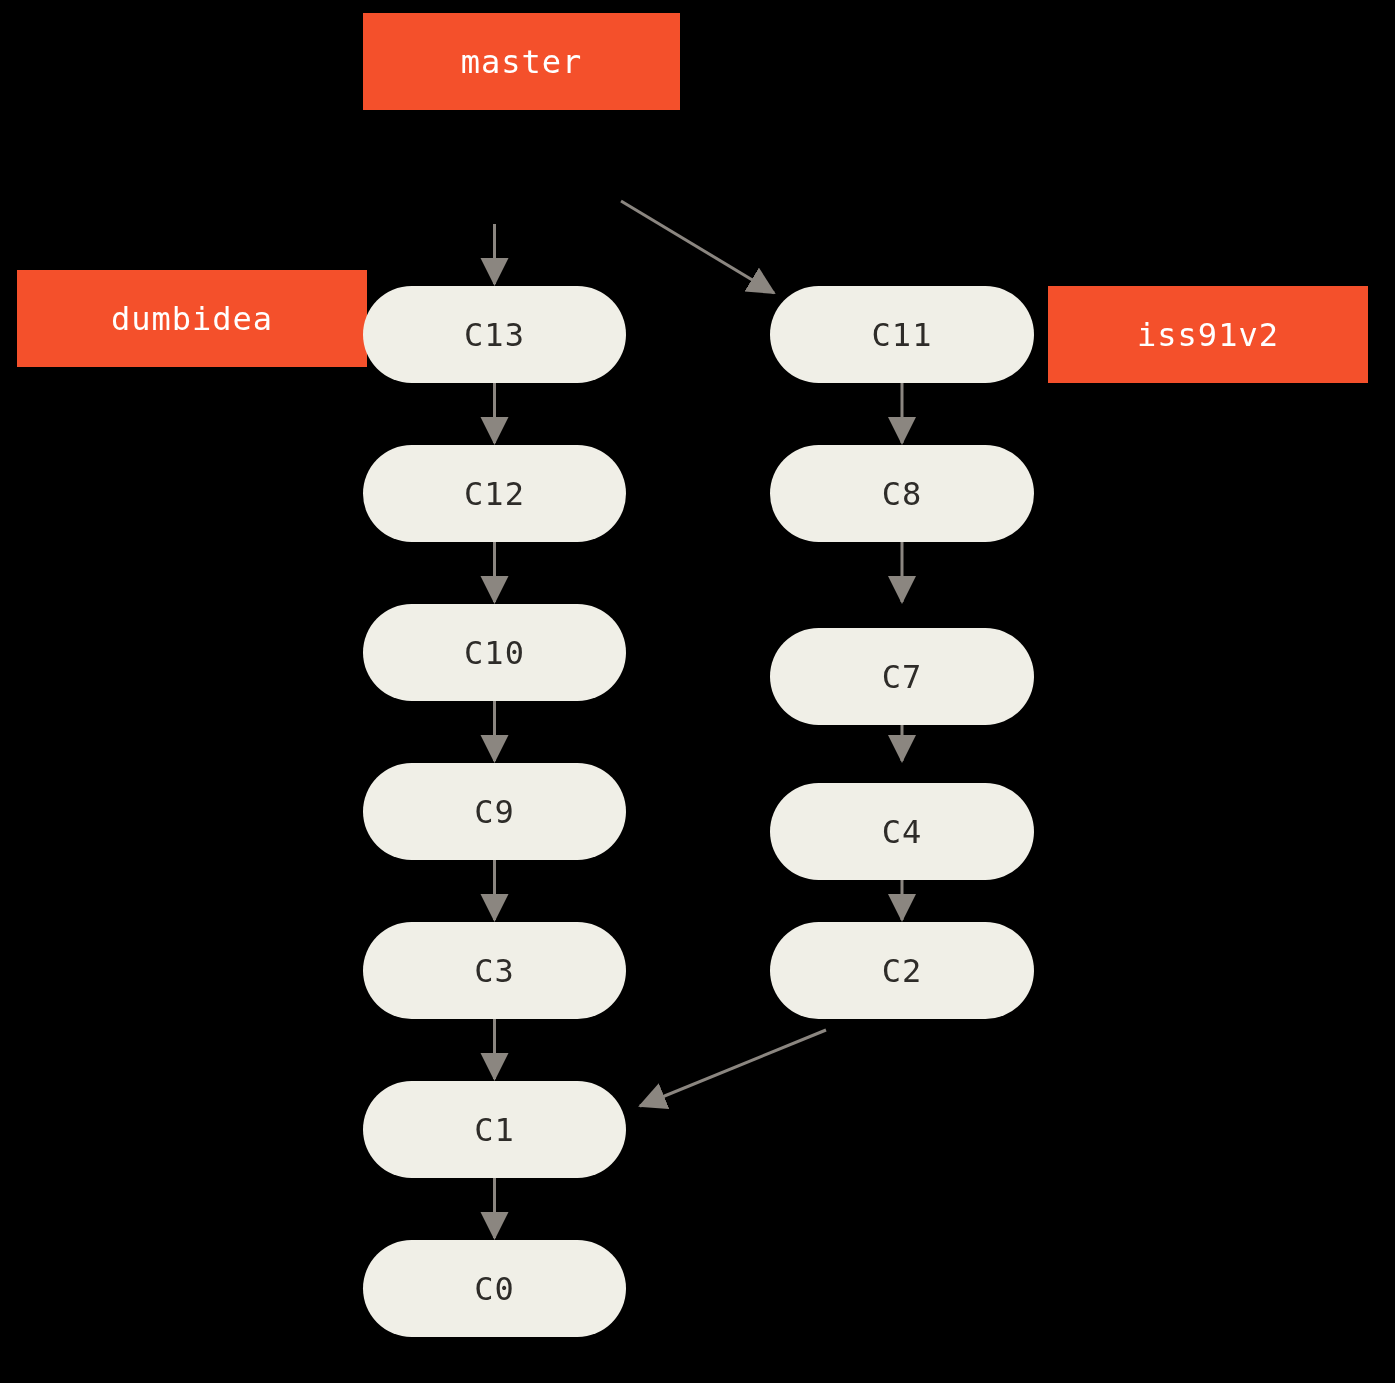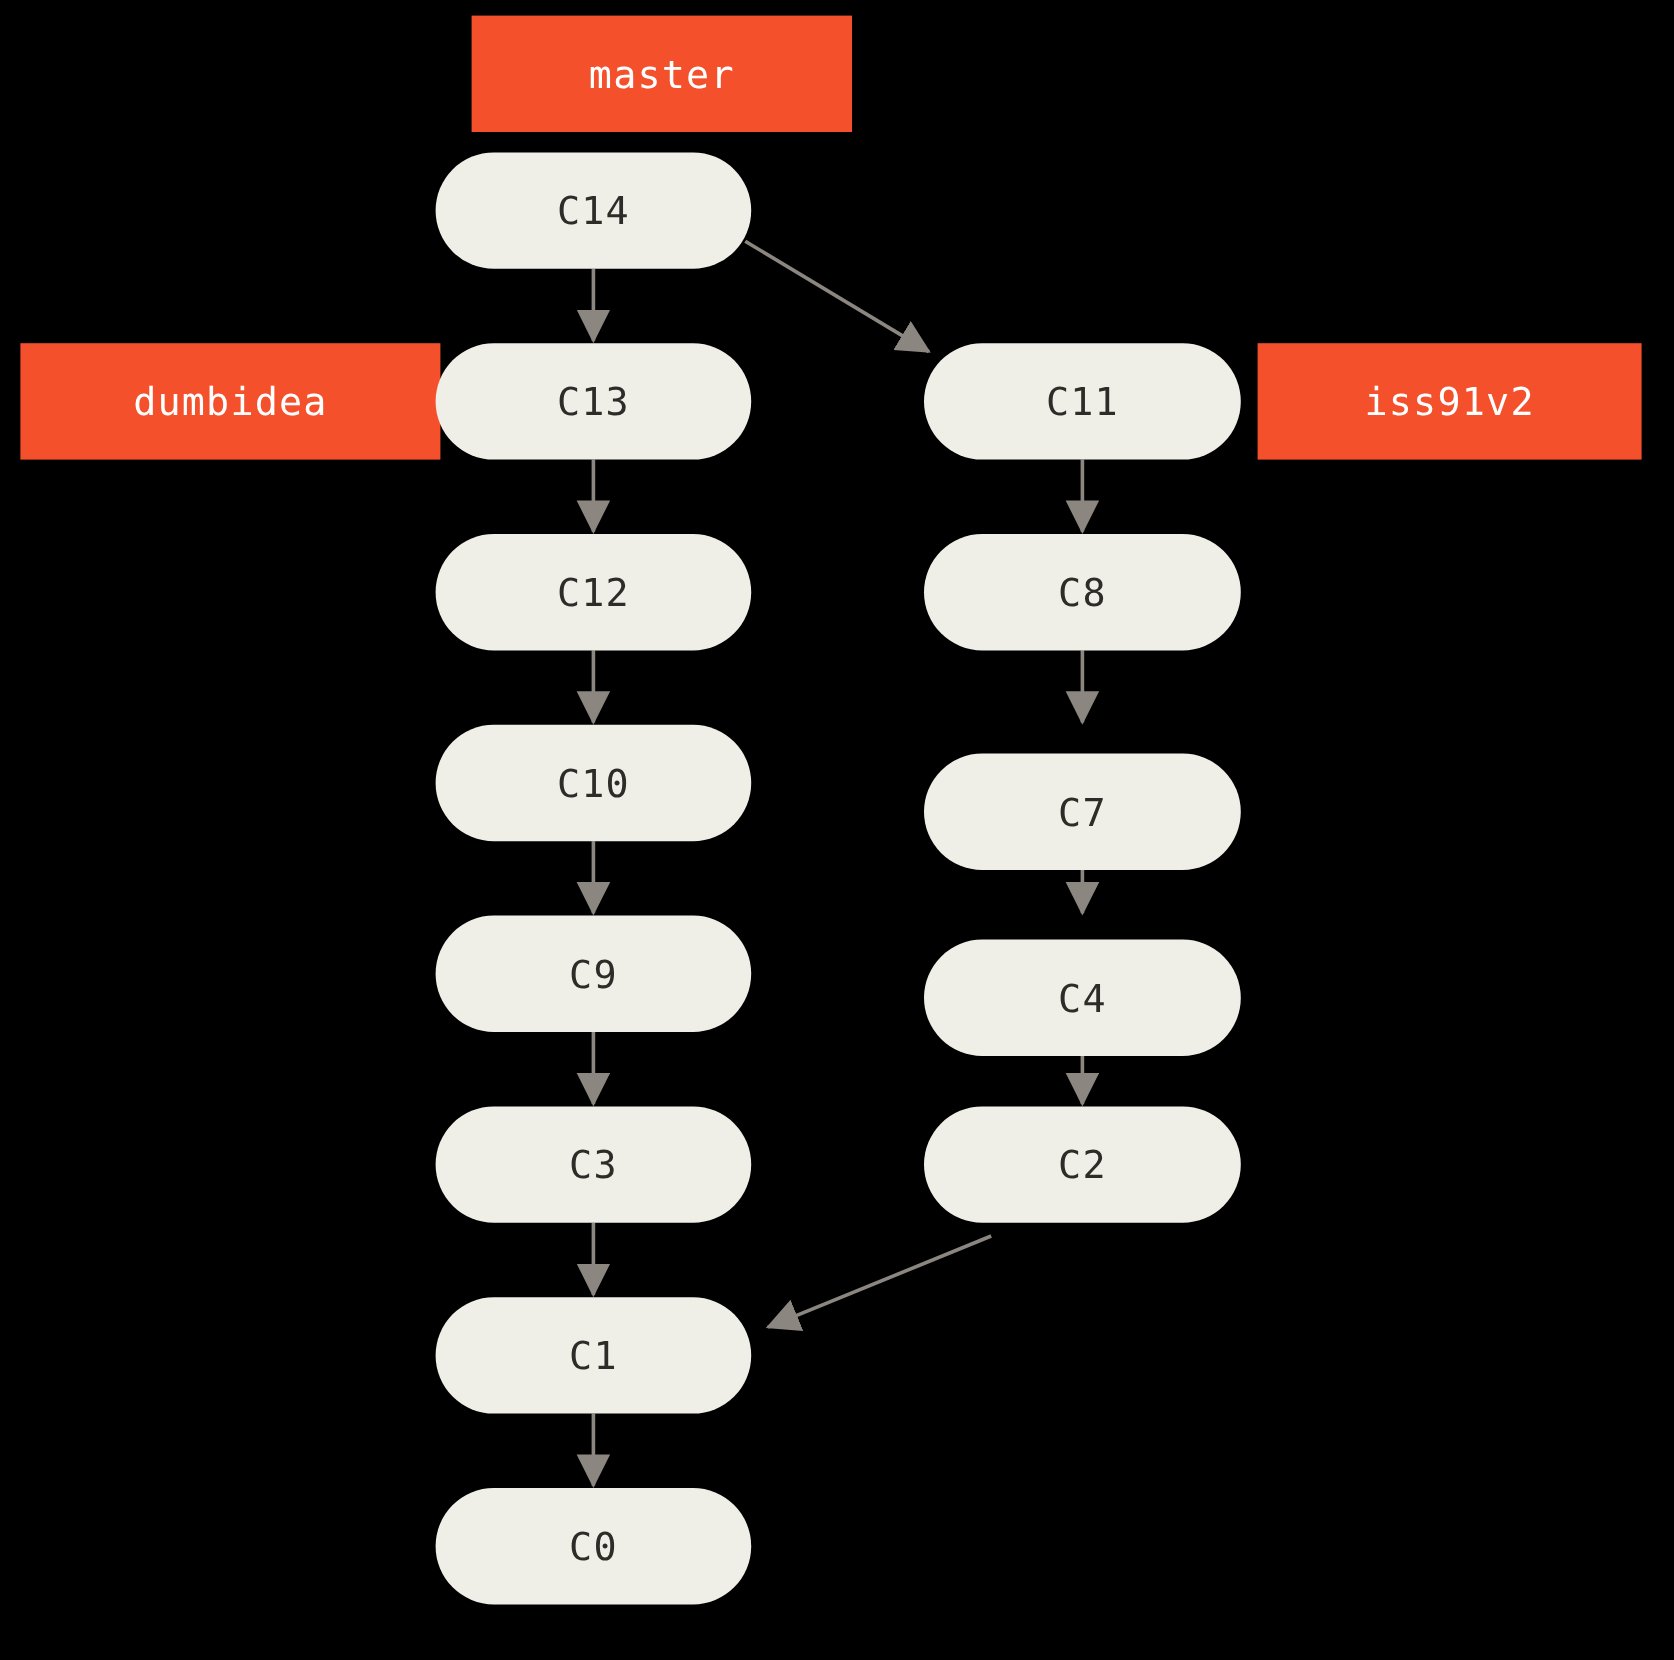--- a/index.html
+++ b/index.html
@@ -70,27 +70,26 @@
 
     <line x1="902" y1="383" x2="902" y2="443" stroke="#8B8680" stroke-width="3" marker-end="url(#arrowhead)"></line>
     <line x1="902" y1="542" x2="902" y2="602" stroke="#8B8680" stroke-width="3" marker-end="url(#arrowhead)"></line>
     <line x1="902" y1="701" x2="902" y2="761" stroke="#8B8680" stroke-width="3" marker-end="url(#arrowhead)"></line>
     <line x1="902" y1="860" x2="902" y2="920" stroke="#8B8680" stroke-width="3" marker-end="url(#arrowhead)"></line>
 
     <line x1="621" y1="201" x2="774" y2="293" stroke="#8B8680" stroke-width="3" marker-end="url(#arrowhead)"></line>
     <line x1="826" y1="1030" x2="640" y2="1106" stroke="#8B8680" stroke-width="3" marker-end="url(#arrowhead)"></line>
   </svg>
 
-  <div class="branch-label" style="left:363px; top:13px; width:317px;margin-left:30px;">master</div>
+  <div class="branch-label" style="left:363px; top:13px; width:317px;">master</div>
 
-  <div class="branch-label" style="left:17px; top:286px; width:350px;">dumbidea</div>
+  <div class="branch-label" style="left:17px; top:270px; width:350px;">dumbidea</div>
 
   <div class="branch-label" style="left:1048px; top:286px; width:320px;">iss91v2</div>
 
-  <div class="commit-node col-left" style="top:127px;">C14</div>
   <div class="commit-node col-left" style="top:286px;text-align:right;">C13</div>
   <div class="commit-node col-left" style="top:445px;">C12</div>
   <div class="commit-node col-left" style="top:604px;">C10</div>
   <div class="commit-node col-left" style="top:763px;">C9</div>
   <div class="commit-node col-left" style="top:922px;">C3</div>
   <div class="commit-node col-left" style="top:1081px;">C1</div>
   <div class="commit-node col-left" style="top:1240px;">C0</div>
 
   <div class="commit-node col-right" style="top:286px;">C11</div>
   <div class="commit-node col-right" style="top:445px;">C8</div>

